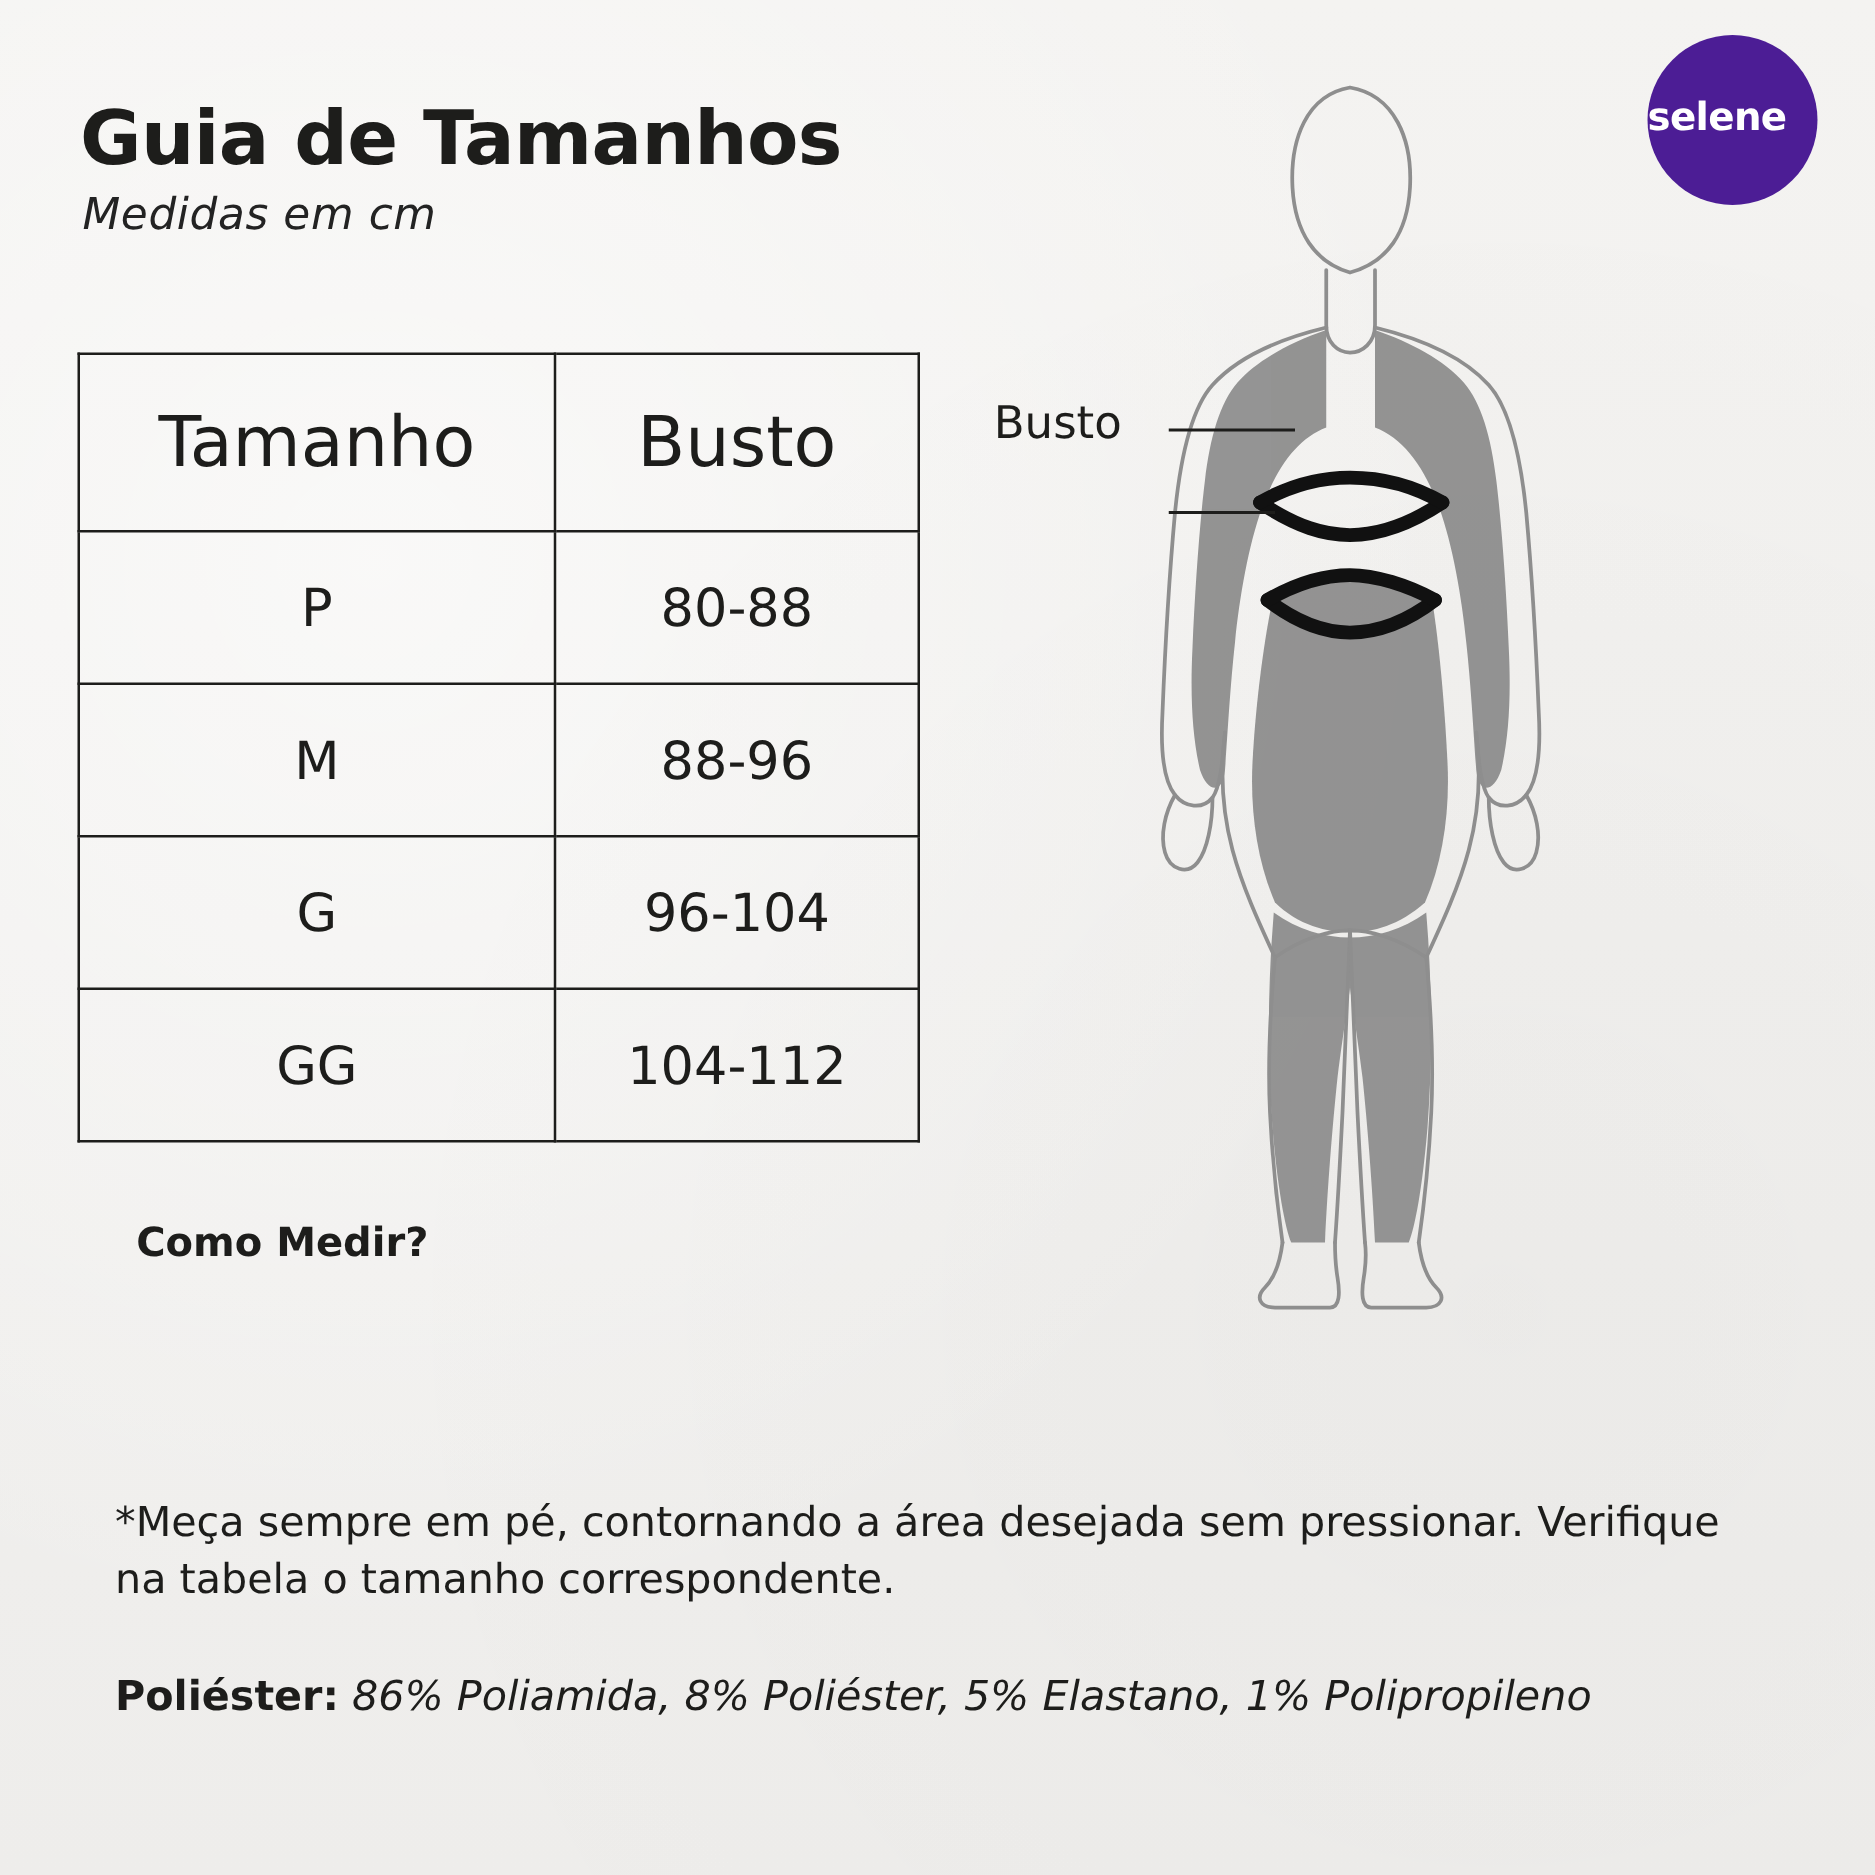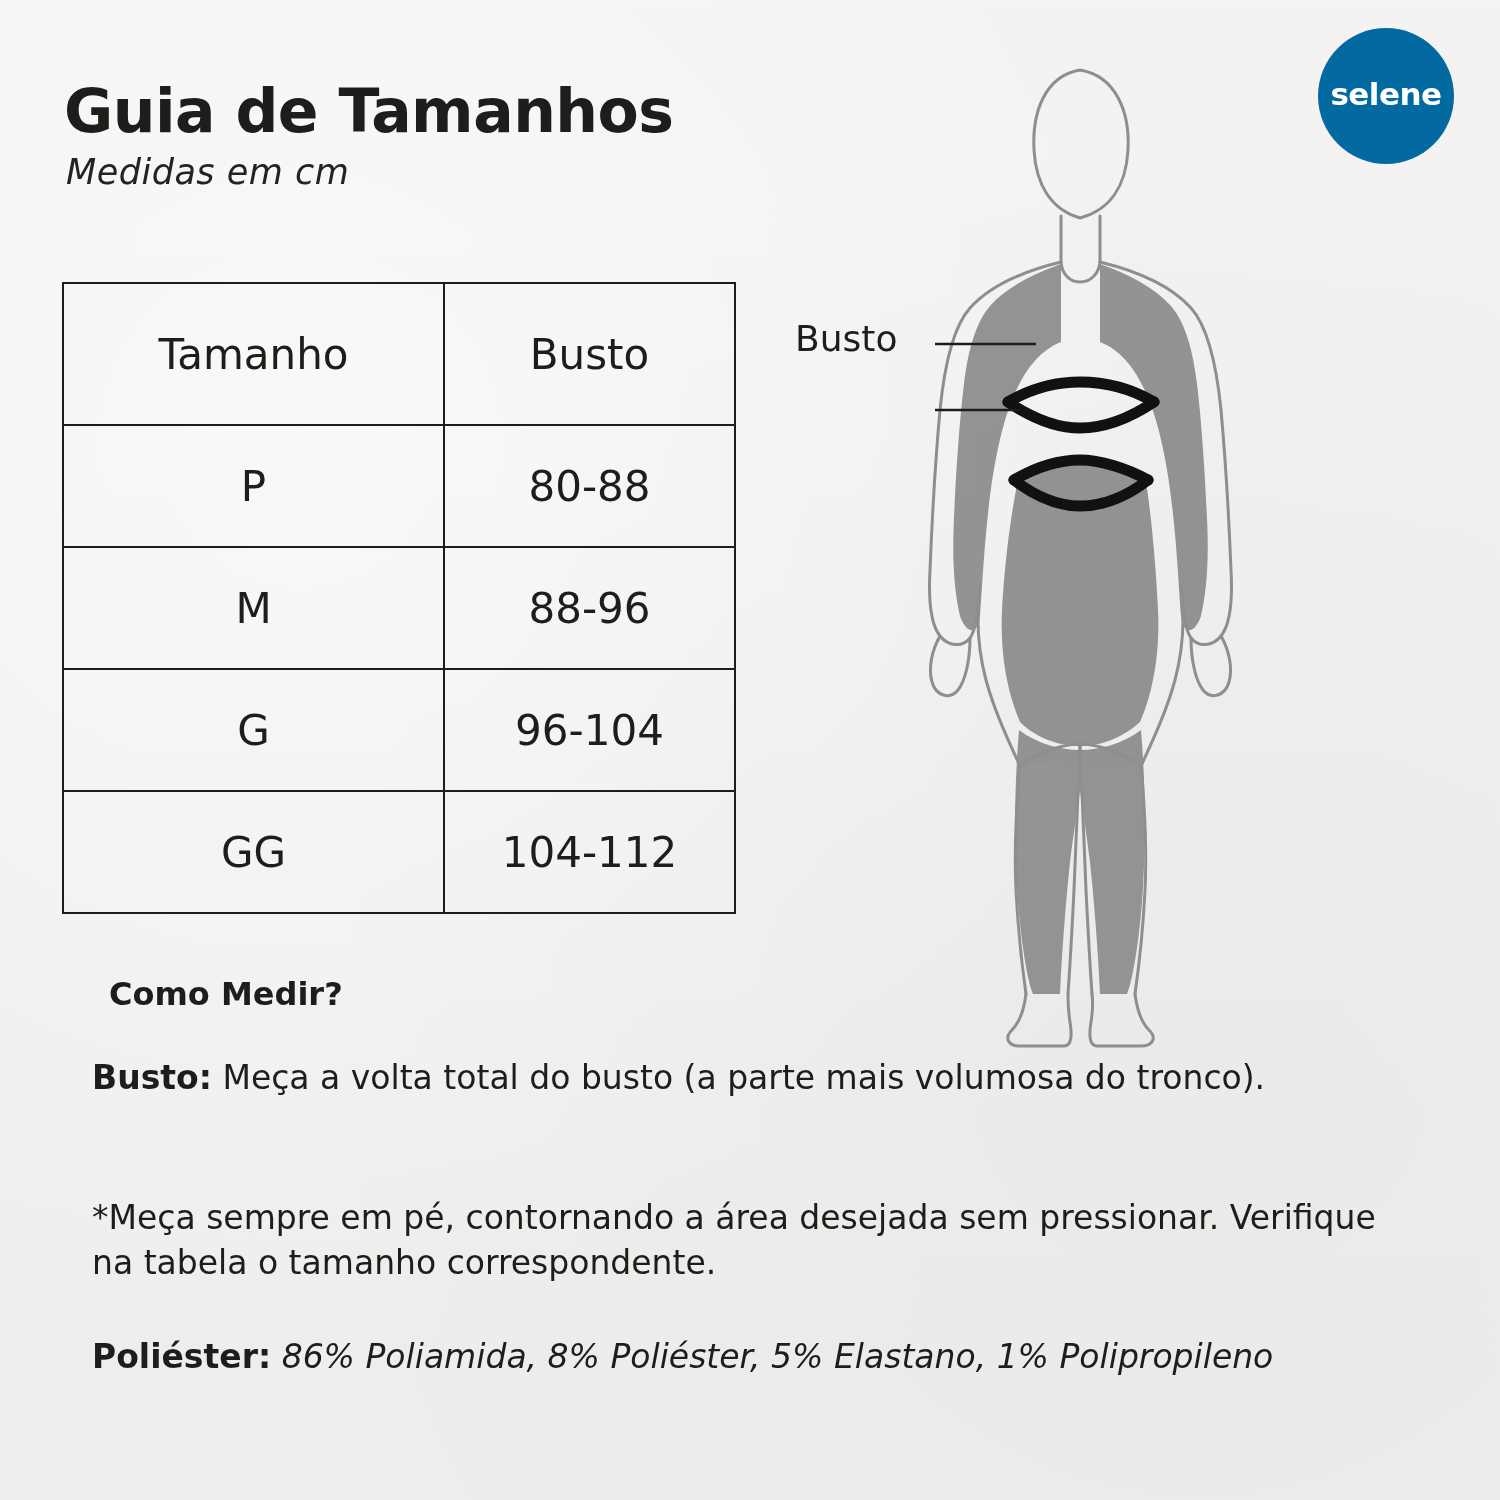--- a/index.html
+++ b/index.html
@@ -55,24 +55,23 @@
   }
 
   
   .brand-badge {
     position: absolute;
     right: 46px;
     top: 28px;
     width: 136px;
     height: 136px;
     border-radius: 50%;
-    background: #0369a1;
+    background: #4c1d95;
     display: flex;
     align-items: center;
-    justify-content: center;
   }
   .brand-badge .brand-text {
     color: #ffffff;
     font-size: 31px;
     font-weight: bold;
     letter-spacing: -0.5px;
     transform: translateY(-2px);
   }
 
   
@@ -85,21 +84,21 @@
     table-layout: fixed;
   }
   .size-table th, .size-table td {
     border: 2px solid #1d1d1b;
     text-align: center;
     font-weight: 400;
     color: #1d1d1b;
   }
   .size-table th {
     height: 138px;
-    font-size: 42px;
+    font-size: 56px;
   }
   .size-table td {
     height: 118px;
     font-size: 42px;
   }
   .size-table col.c1 { width: 381px; }
   .size-table col.c2 { width: 291px; }
 
   
   .figure {
@@ -244,23 +243,20 @@
 
       <line x1="155" y1="294" x2="256" y2="294" stroke="#1d1d1b" stroke-width="2.5"></line>
       <line x1="155" y1="360" x2="240" y2="360" stroke="#1d1d1b" stroke-width="2.5"></line>
     </svg>
   </div>
 
   <div class="bust-label">Busto</div>
 
   <div class="how-title">Como Medir?</div>
 
-  <div class="para p-bust">
-    <b>Busto:</b><span> Meça a volta total do busto (a parte mais volumosa do tronco).</span>
-  </div>
 
   <div class="para p-note">*Meça sempre em pé, contornando a área desejada sem pressionar. Verifique na tabela o tamanho correspondente.</div>
 
   <div class="para p-comp">
     <b>Poliéster:</b><i> 86% Poliamida, 8% Poliéster, 5% Elastano, 1% Polipropileno</i>
   </div>
 
 </div>
 
 </body></html>

